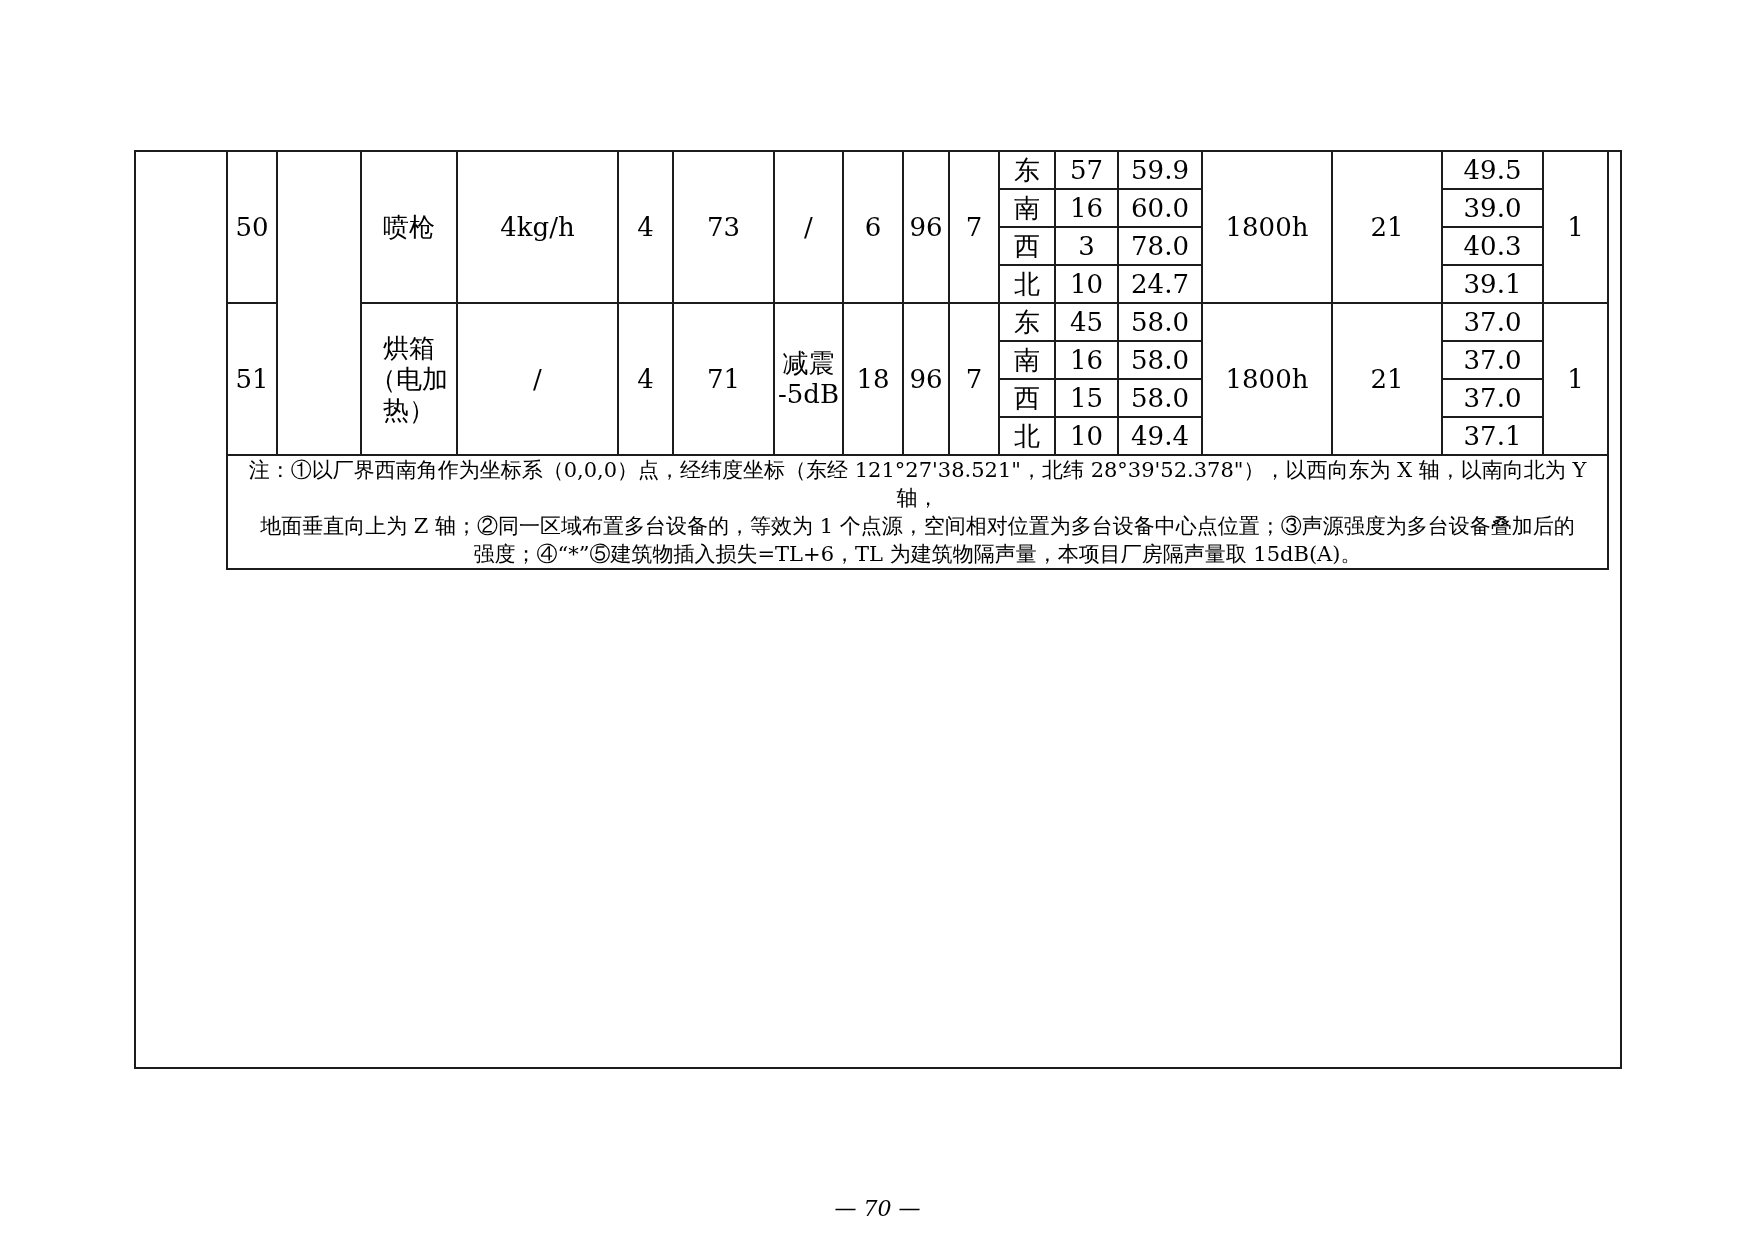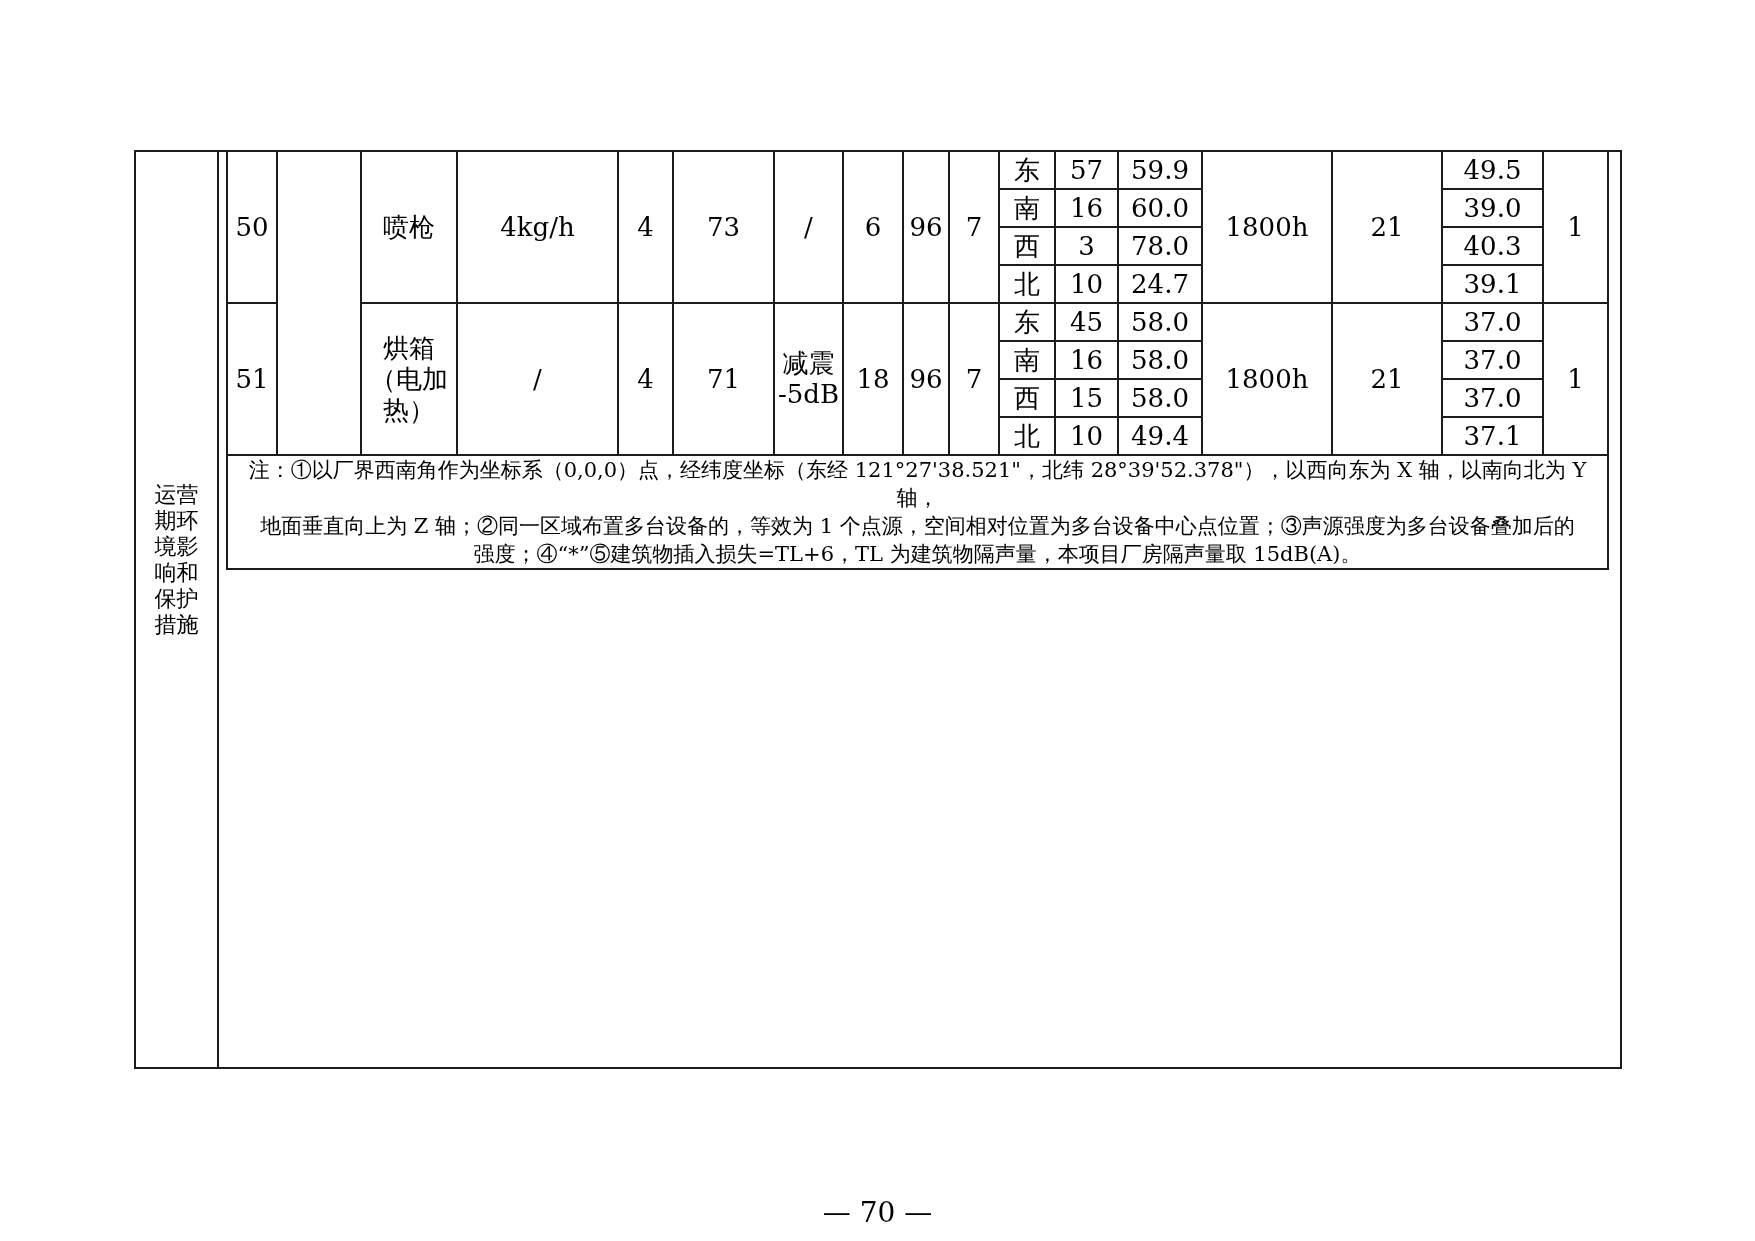--- a/index.html
+++ b/index.html
@@ -73,36 +73,29 @@
   .note-line {
     font-size: 21px;
     line-height: 28px;
   }
   .page-number {
     position: absolute;
     left: 0;
     top: 1196px;
     width: 100%;
     text-align: center;
-    font-size: 28px;
+    font-size: 22px;
+    font-style: italic;
   }
 </style>
 </head>
 <body>
 
 <div class="frame">
 
-  <div class="sidebar">
-    <div class="sidebar-label">运营
-期环
-境影
-响和
-保护
-措施</div>
-  </div>
 
   <table class="noise-table">
     <colgroup>
       <col style="width:50px">
         <col style="width:84px">
         <col style="width:96px">
         <col style="width:161px">
       <col style="width:55px">
         <col style="width:101px">
         <col style="width:69px">

